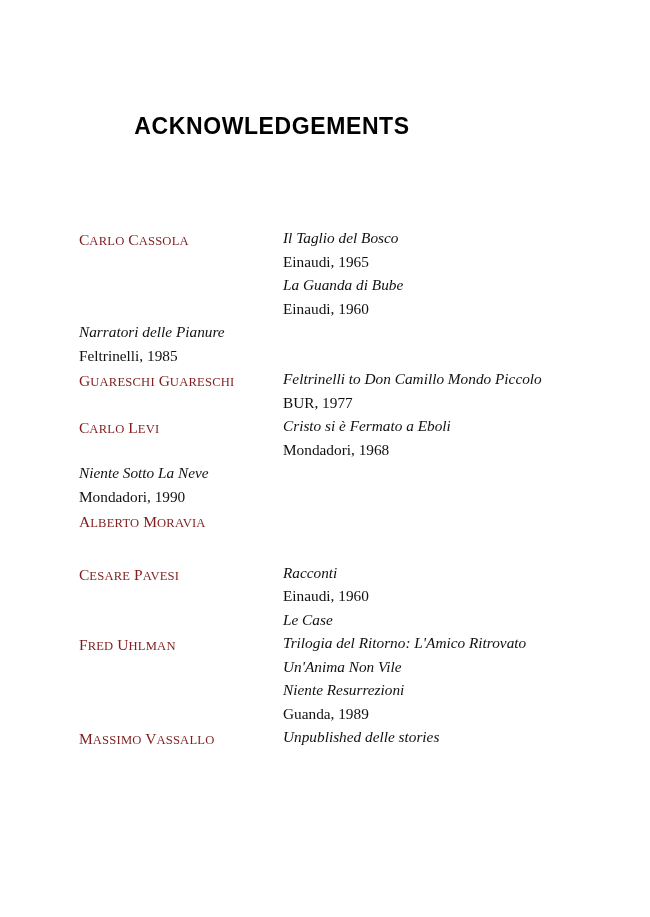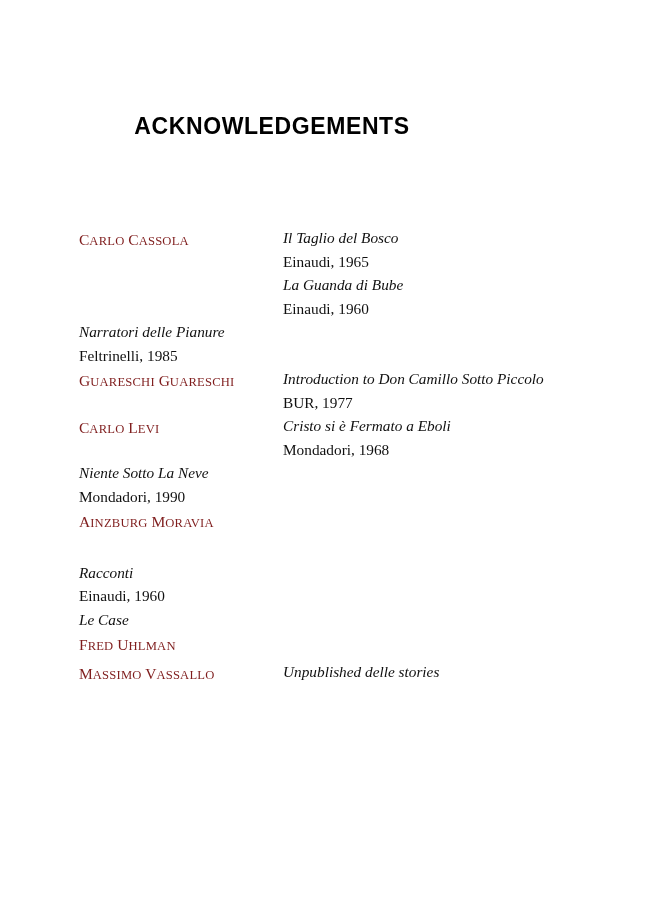--- a/index.html
+++ b/index.html
@@ -95,51 +95,58 @@
       </div>
       <div class="entry">
         <div class="entry-works">
           <div class="work-title">Narratori delle Pianure</div>
           <div class="work-pub">Feltrinelli, 1985</div>
         </div>
       </div>
       <div class="entry">
         <div class="entry-author"><span class="sc-first">G</span><span class="sc-rest">UARESCHI</span> <span class="sc-first">G</span><span class="sc-rest">UARESCHI</span></div>
         <div class="entry-works">
-          <div class="work-title">Introduction to Don Camillo Sotto Piccolo</div>
+          <div class="work-title">Feltrinelli to Don Camillo Mondo Piccolo</div>
           <div class="work-pub">BUR, 1977</div>
         </div>
       </div>
       <div class="entry">
         <div class="entry-author"><span class="sc-first">C</span><span class="sc-rest">ARLO</span> <span class="sc-first">L</span><span class="sc-rest">EVI</span></div>
         <div class="entry-works">
           <div class="work-title">Cristo si è Fermato a Eboli</div>
           <div class="work-pub">Mondadori, 1968</div>
         </div>
       </div>
       <div class="entry">
         <div class="entry-works">
           <div class="work-title">Niente Sotto La Neve</div>
           <div class="work-pub">Mondadori, 1990</div>
         </div>
       </div>
       <div class="entry">
-        <div class="entry-author"><span class="sc-first">A</span><span class="sc-rest">INZBURG</span> <span class="sc-first">M</span><span class="sc-rest">ORAVIA</span></div>
+        <div class="entry-author"><span class="sc-first">A</span><span class="sc-rest">LBERTO</span> <span class="sc-first">M</span><span class="sc-rest">ORAVIA</span></div>
         <div class="entry-works"></div>
       </div>
       <div class="spacer-row"></div>
       <div class="entry">
+        <div class="entry-author"><span class="sc-first">C</span><span class="sc-rest">ESARE</span> <span class="sc-first">P</span><span class="sc-rest">AVESI</span></div>
         <div class="entry-works">
           <div class="work-title">Racconti</div>
           <div class="work-pub">Einaudi, 1960</div>
           <div class="work-title">Le Case</div>
         </div>
       </div>
       <div class="entry">
         <div class="entry-author"><span class="sc-first">F</span><span class="sc-rest">RED</span> <span class="sc-first">U</span><span class="sc-rest">HLMAN</span></div>
+        <div class="entry-works">
+          <div class="work-title">Trilogia del Ritorno: L'Amico Ritrovato</div>
+          <div class="work-title">Un'Anima Non Vile</div>
+          <div class="work-title">Niente Resurrezioni</div>
+          <div class="work-pub">Guanda, 1989</div>
+        </div>
       </div>
       <div class="entry">
         <div class="entry-author"><span class="sc-first">M</span><span class="sc-rest">ASSIMO</span> <span class="sc-first">V</span><span class="sc-rest">ASSALLO</span></div>
         <div class="entry-works">
           <div class="work-title">Unpublished delle stories</div>
         </div>
       </div>
     </div>
 
 </div>

